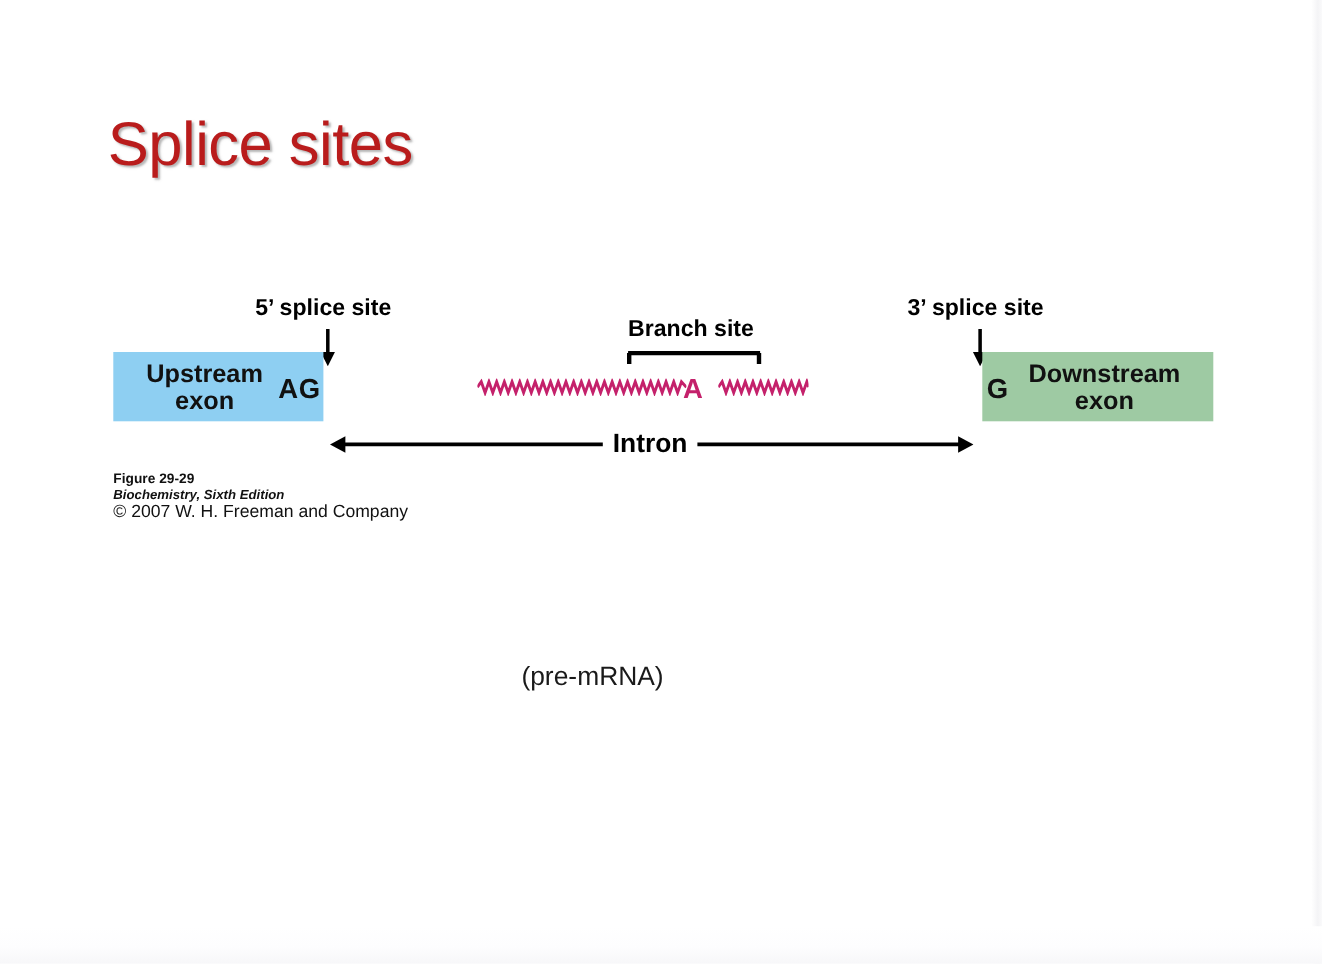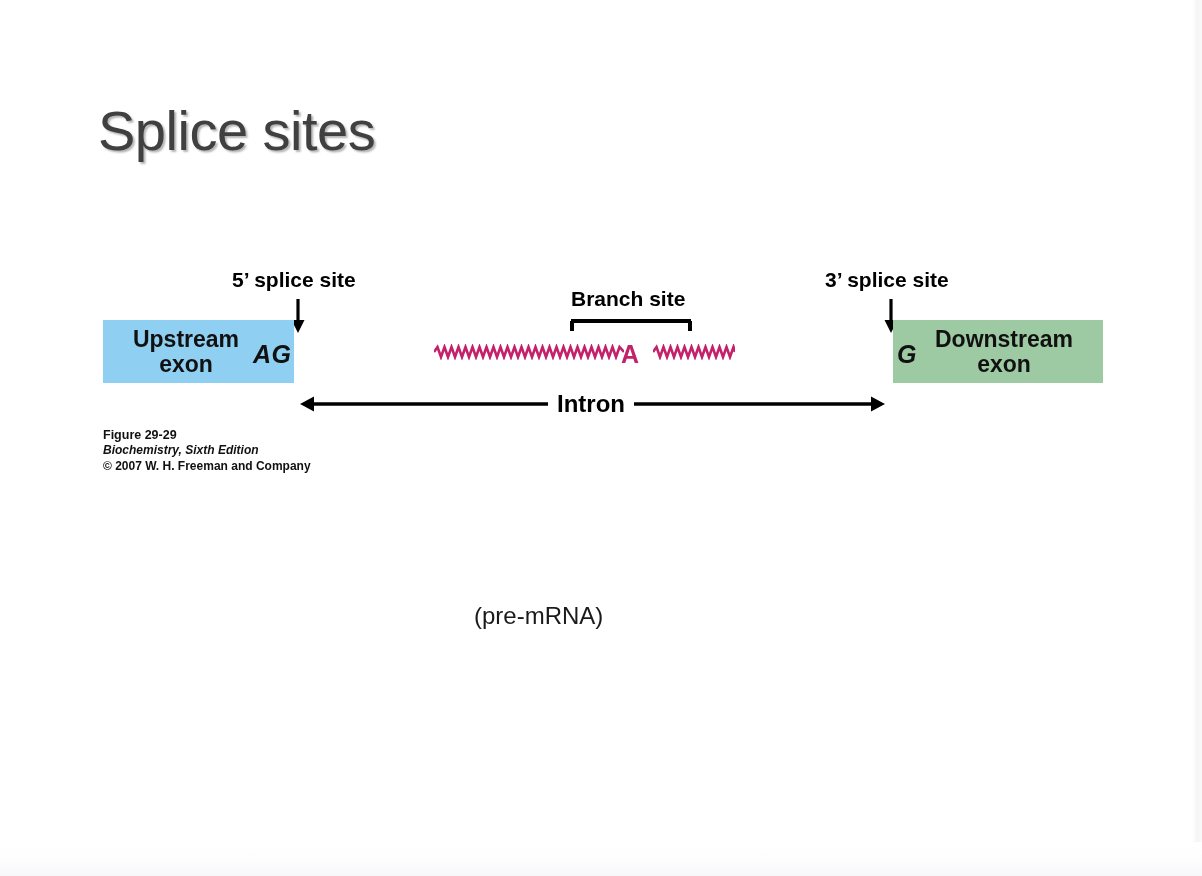--- a/index.html
+++ b/index.html
@@ -32,21 +32,21 @@
 
   
   .slide-title {
     position: absolute;
     left: 98px;
     top: 103px;
     font-size: 56px;
     font-weight: 400;
     letter-spacing: -0.5px;
     line-height: 1;
-    color: #404040;
+    color: #b91c1c;
     text-shadow: 2px 2px 2px rgba(120,120,120,0.55);
     white-space: nowrap;
   }
 
   
   .figure {
     position: absolute;
     left: 0;
     top: 0;
     width: 1062px;
@@ -91,21 +91,20 @@
     width: 168px;
   }
 
   
   .exon-flank {
     position: absolute;
     font-size: 25px;
     font-weight: bold;
     color: #111111;
     letter-spacing: 0.5px;
-    font-style: italic;
   }
   .flank-ag { left: 253px; top: 340px; }
   .flank-g  { left: 897px; top: 340px; }
 
   
   .seq {
     position: absolute;
     font-size: 25px;
     font-weight: bold;
     color: #C4216B;
@@ -203,22 +202,22 @@
     font-weight: bold;
     line-height: 15px;
   }
   .credit-book {
     font-size: 12px;
     font-weight: bold;
     font-style: italic;
     line-height: 15px;
   }
   .credit-copy {
-    font-size: 12px;
-    font-weight: 700;
+    font-size: 16px;
+    font-weight: 400;
     line-height: 16px;
   }
 </style>
 </head>
 <body>
 
 <div class="edge-band-right"></div>
 <div class="edge-band-bottom"></div>
 
 <div class="slide-title">Splice sites</div>

